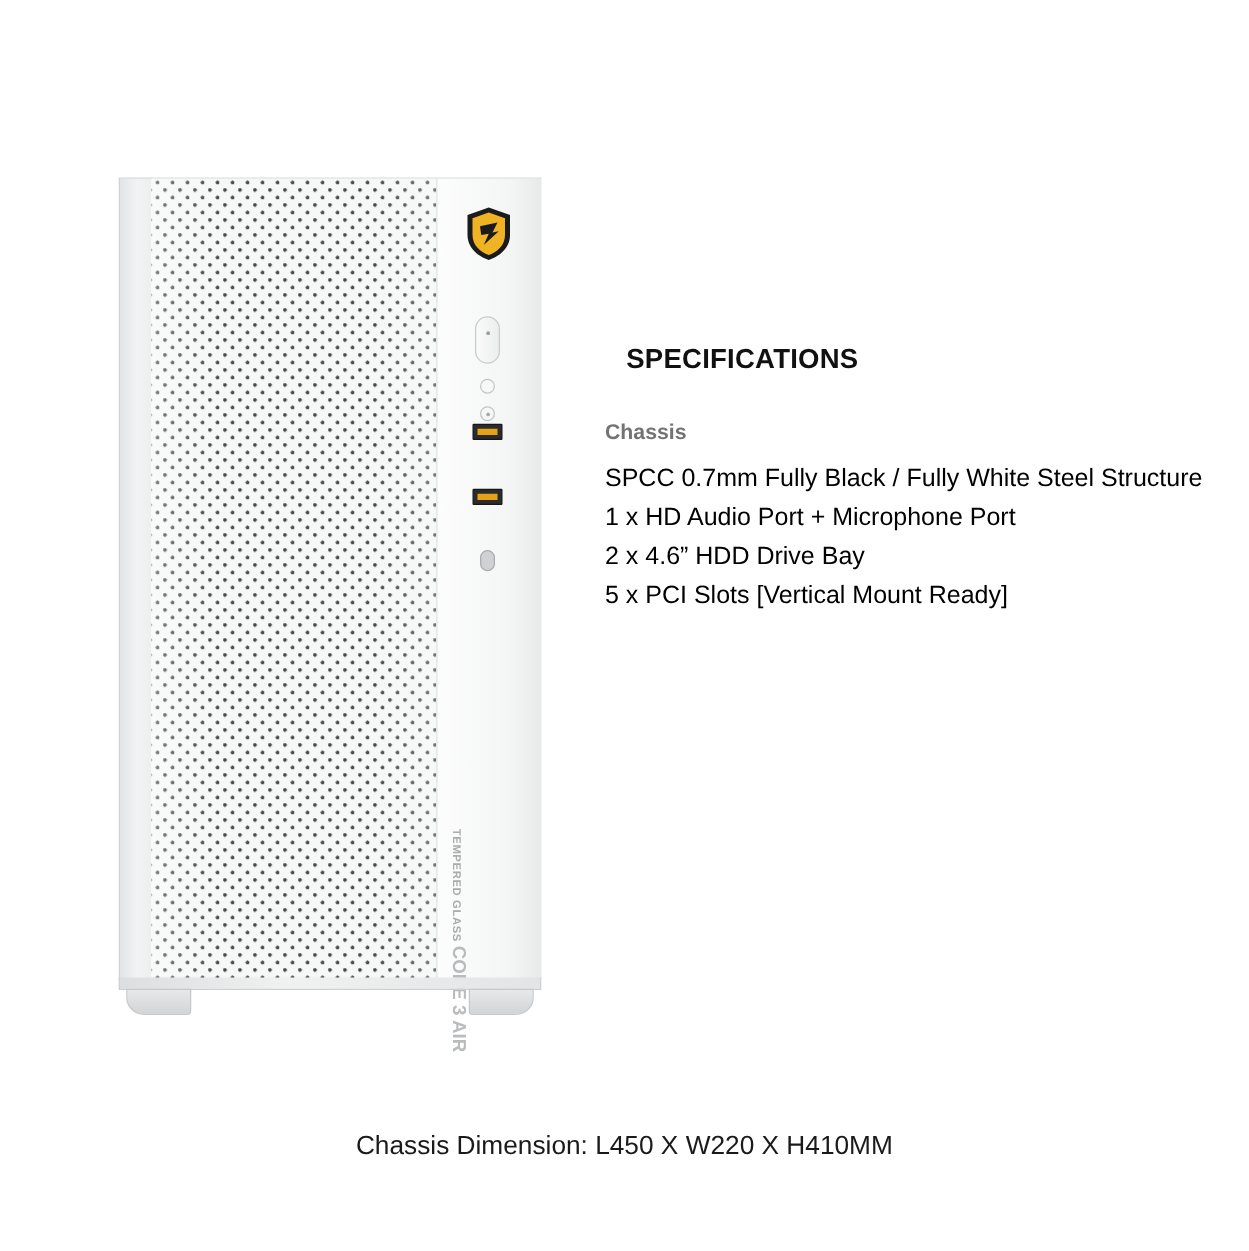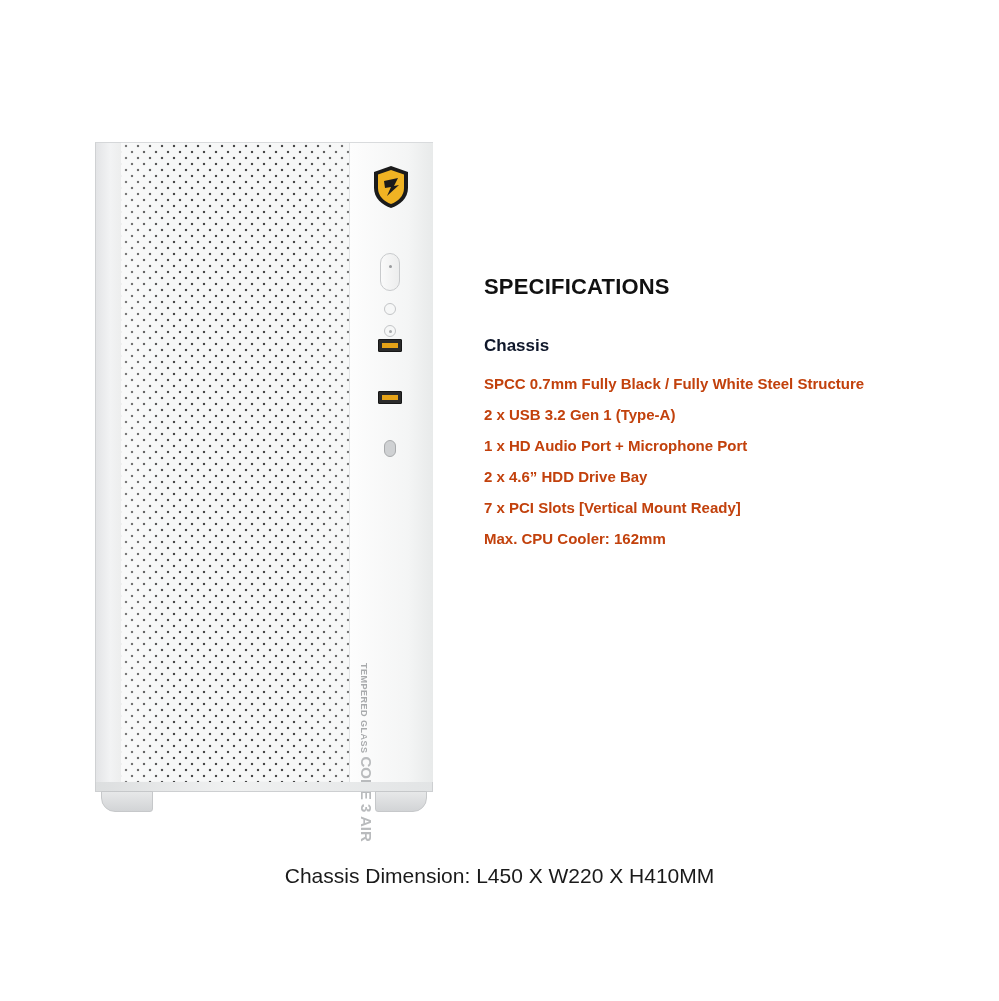--- a/index.html
+++ b/index.html
@@ -237,45 +237,44 @@
   .foot.right { right: 6px;  border-radius: 0 0 14px 3px; }
 
   
   .specs {
     position: absolute;
     left: 484px;
     top: 274px;
     width: 500px;
   }
   .specs h1 {
-    margin: 0 0 36px 0;
+    margin: 0 0 36px 17px;
     font-size: 22px;
     font-weight: bold;
     letter-spacing: 0.2px;
     color: #111111;
   }
   .specs h2 {
     margin: 0 0 12px 0;
     font-size: 17px;
     font-weight: bold;
-    color: #0f172a;
+    color: #737373;
   }
   .spec-line {
-    font-size: 15px;
+    font-size: 20px;
     line-height: 31px;
-    color: #c2410c;
+    color: #000000;
     white-space: nowrap;
-    font-weight: bold;
   }
 
   
   .dimension {
     position: absolute;
     left: 0;
-    top: 864px;
+    top: 905px;
     width: 999px;
     text-align: center;
     font-size: 21px;
     color: #1a1a1a;
   }
 </style>
 </head>
 <body>
 
 <div class="product-area">
@@ -319,20 +318,18 @@
     <div class="foot right"></div>
   </div>
 
 </div>
 
 <div class="specs">
   <h1>SPECIFICATIONS</h1>
   <h2>Chassis</h2>
 
   <div class="spec-line">SPCC 0.7mm Fully Black / Fully White Steel Structure</div>
-  <div class="spec-line">2 x USB 3.2 Gen 1 (Type-A)</div>
   <div class="spec-line">1 x HD Audio Port + Microphone Port</div>
   <div class="spec-line">2 x 4.6” HDD Drive Bay</div>
-  <div class="spec-line">7 x PCI Slots [Vertical Mount Ready]</div>
-  <div class="spec-line">Max. CPU Cooler: 162mm</div>
+  <div class="spec-line">5 x PCI Slots [Vertical Mount Ready]</div>
 </div>
 
 <div class="dimension">Chassis Dimension: L450 X W220 X H410MM</div>
 
 </body></html>

